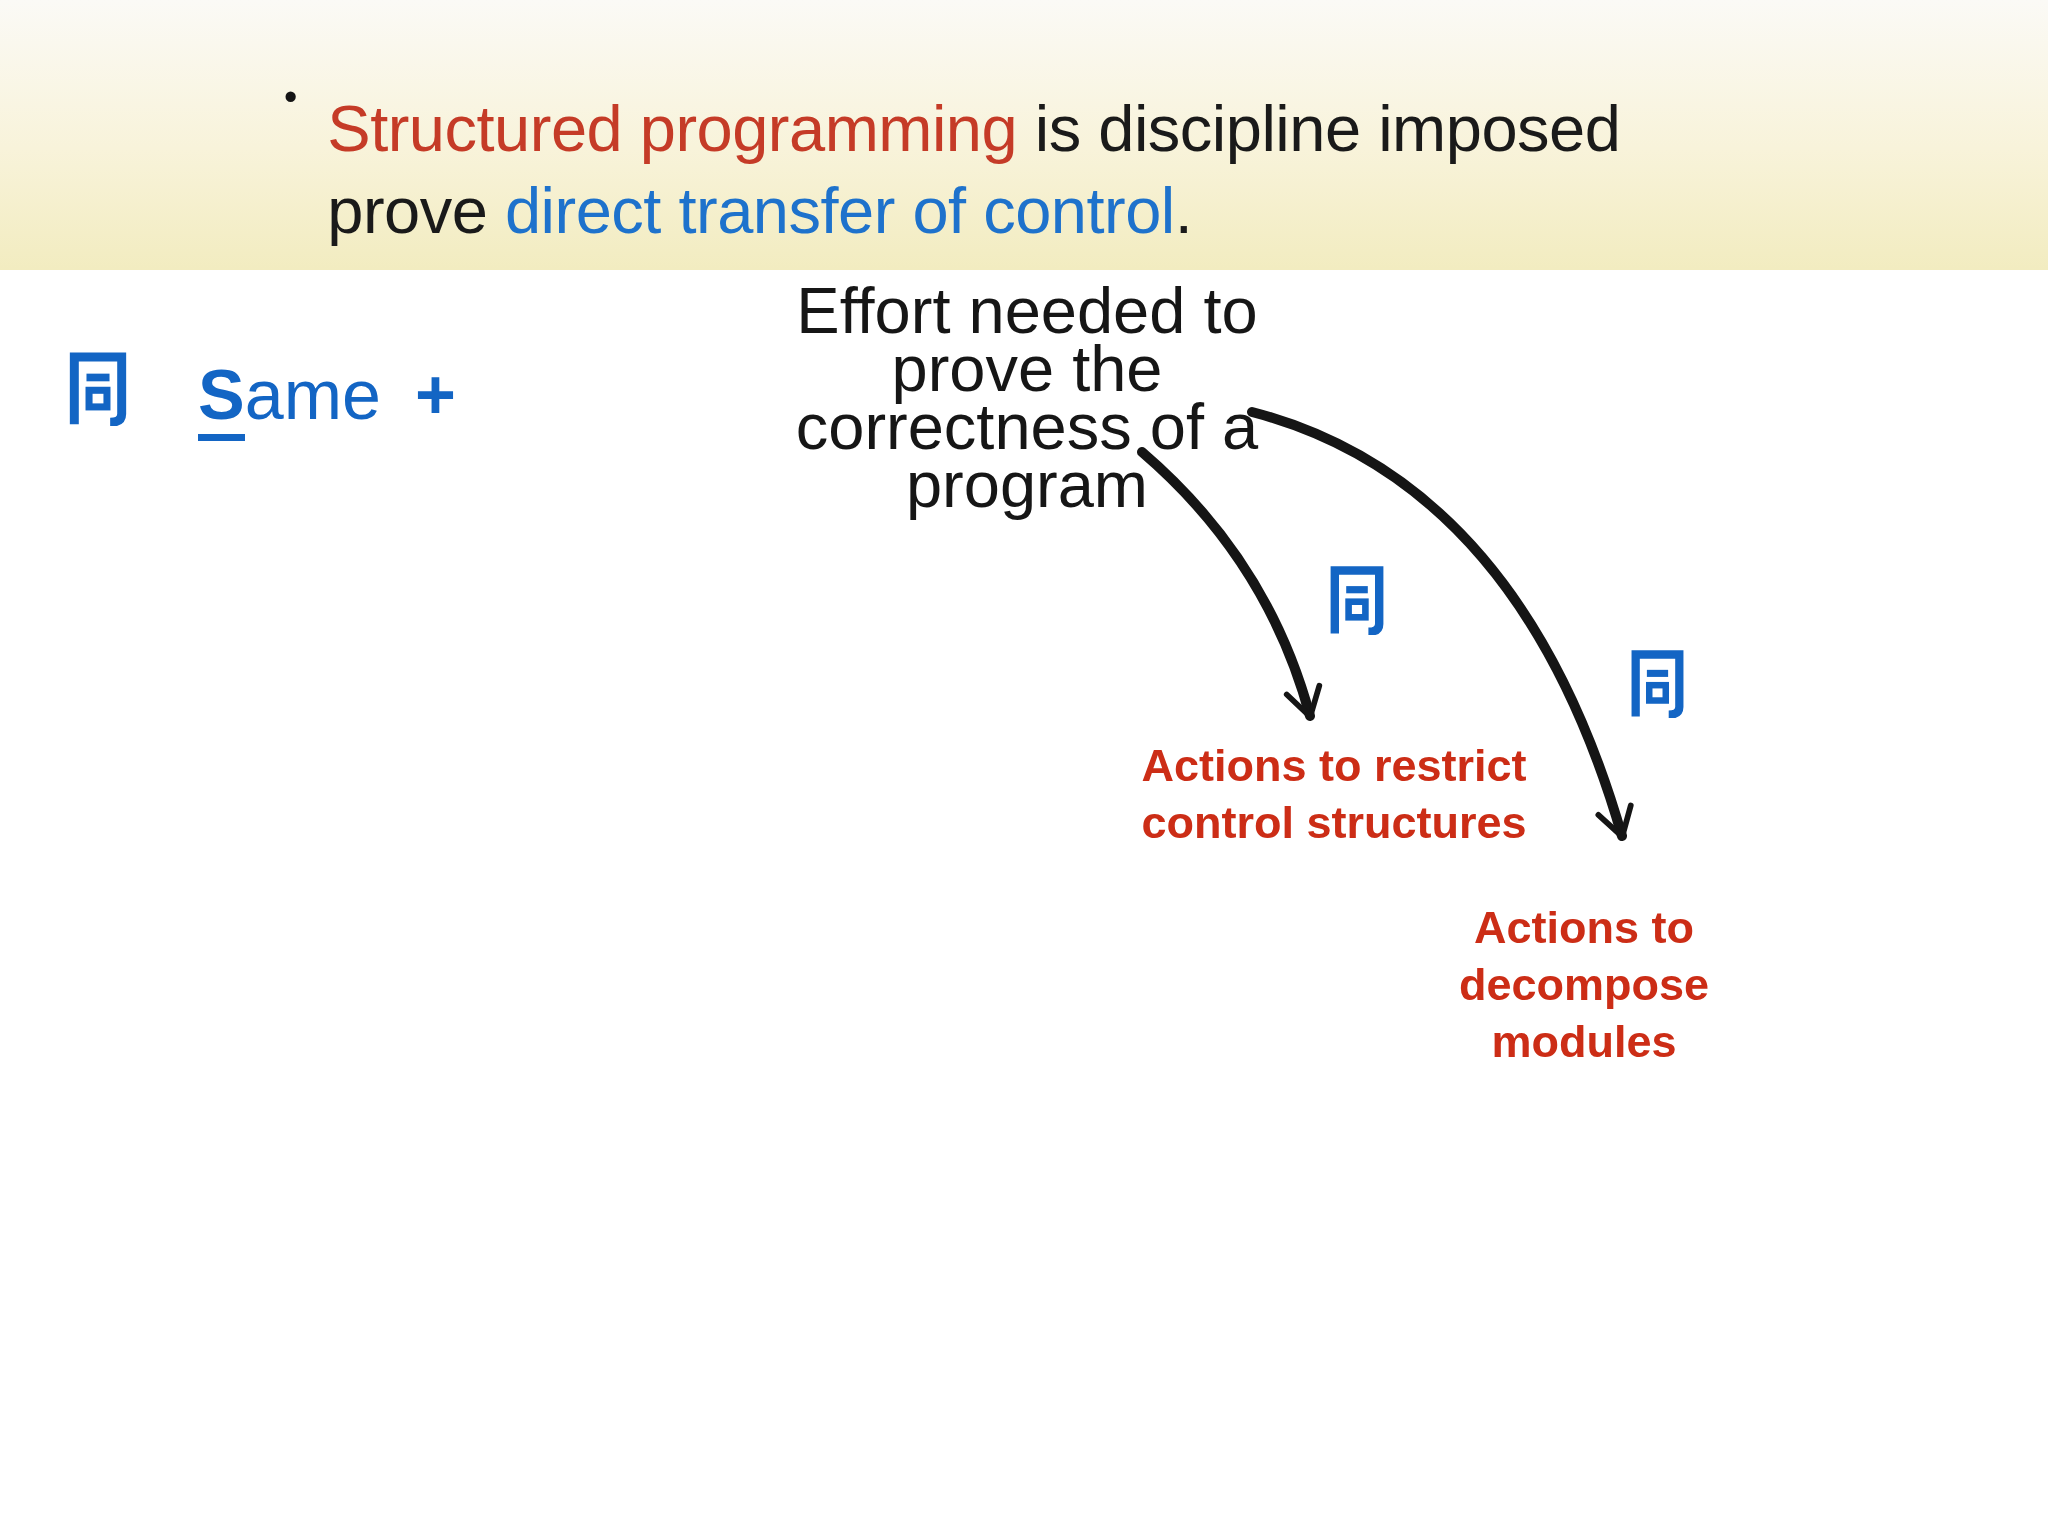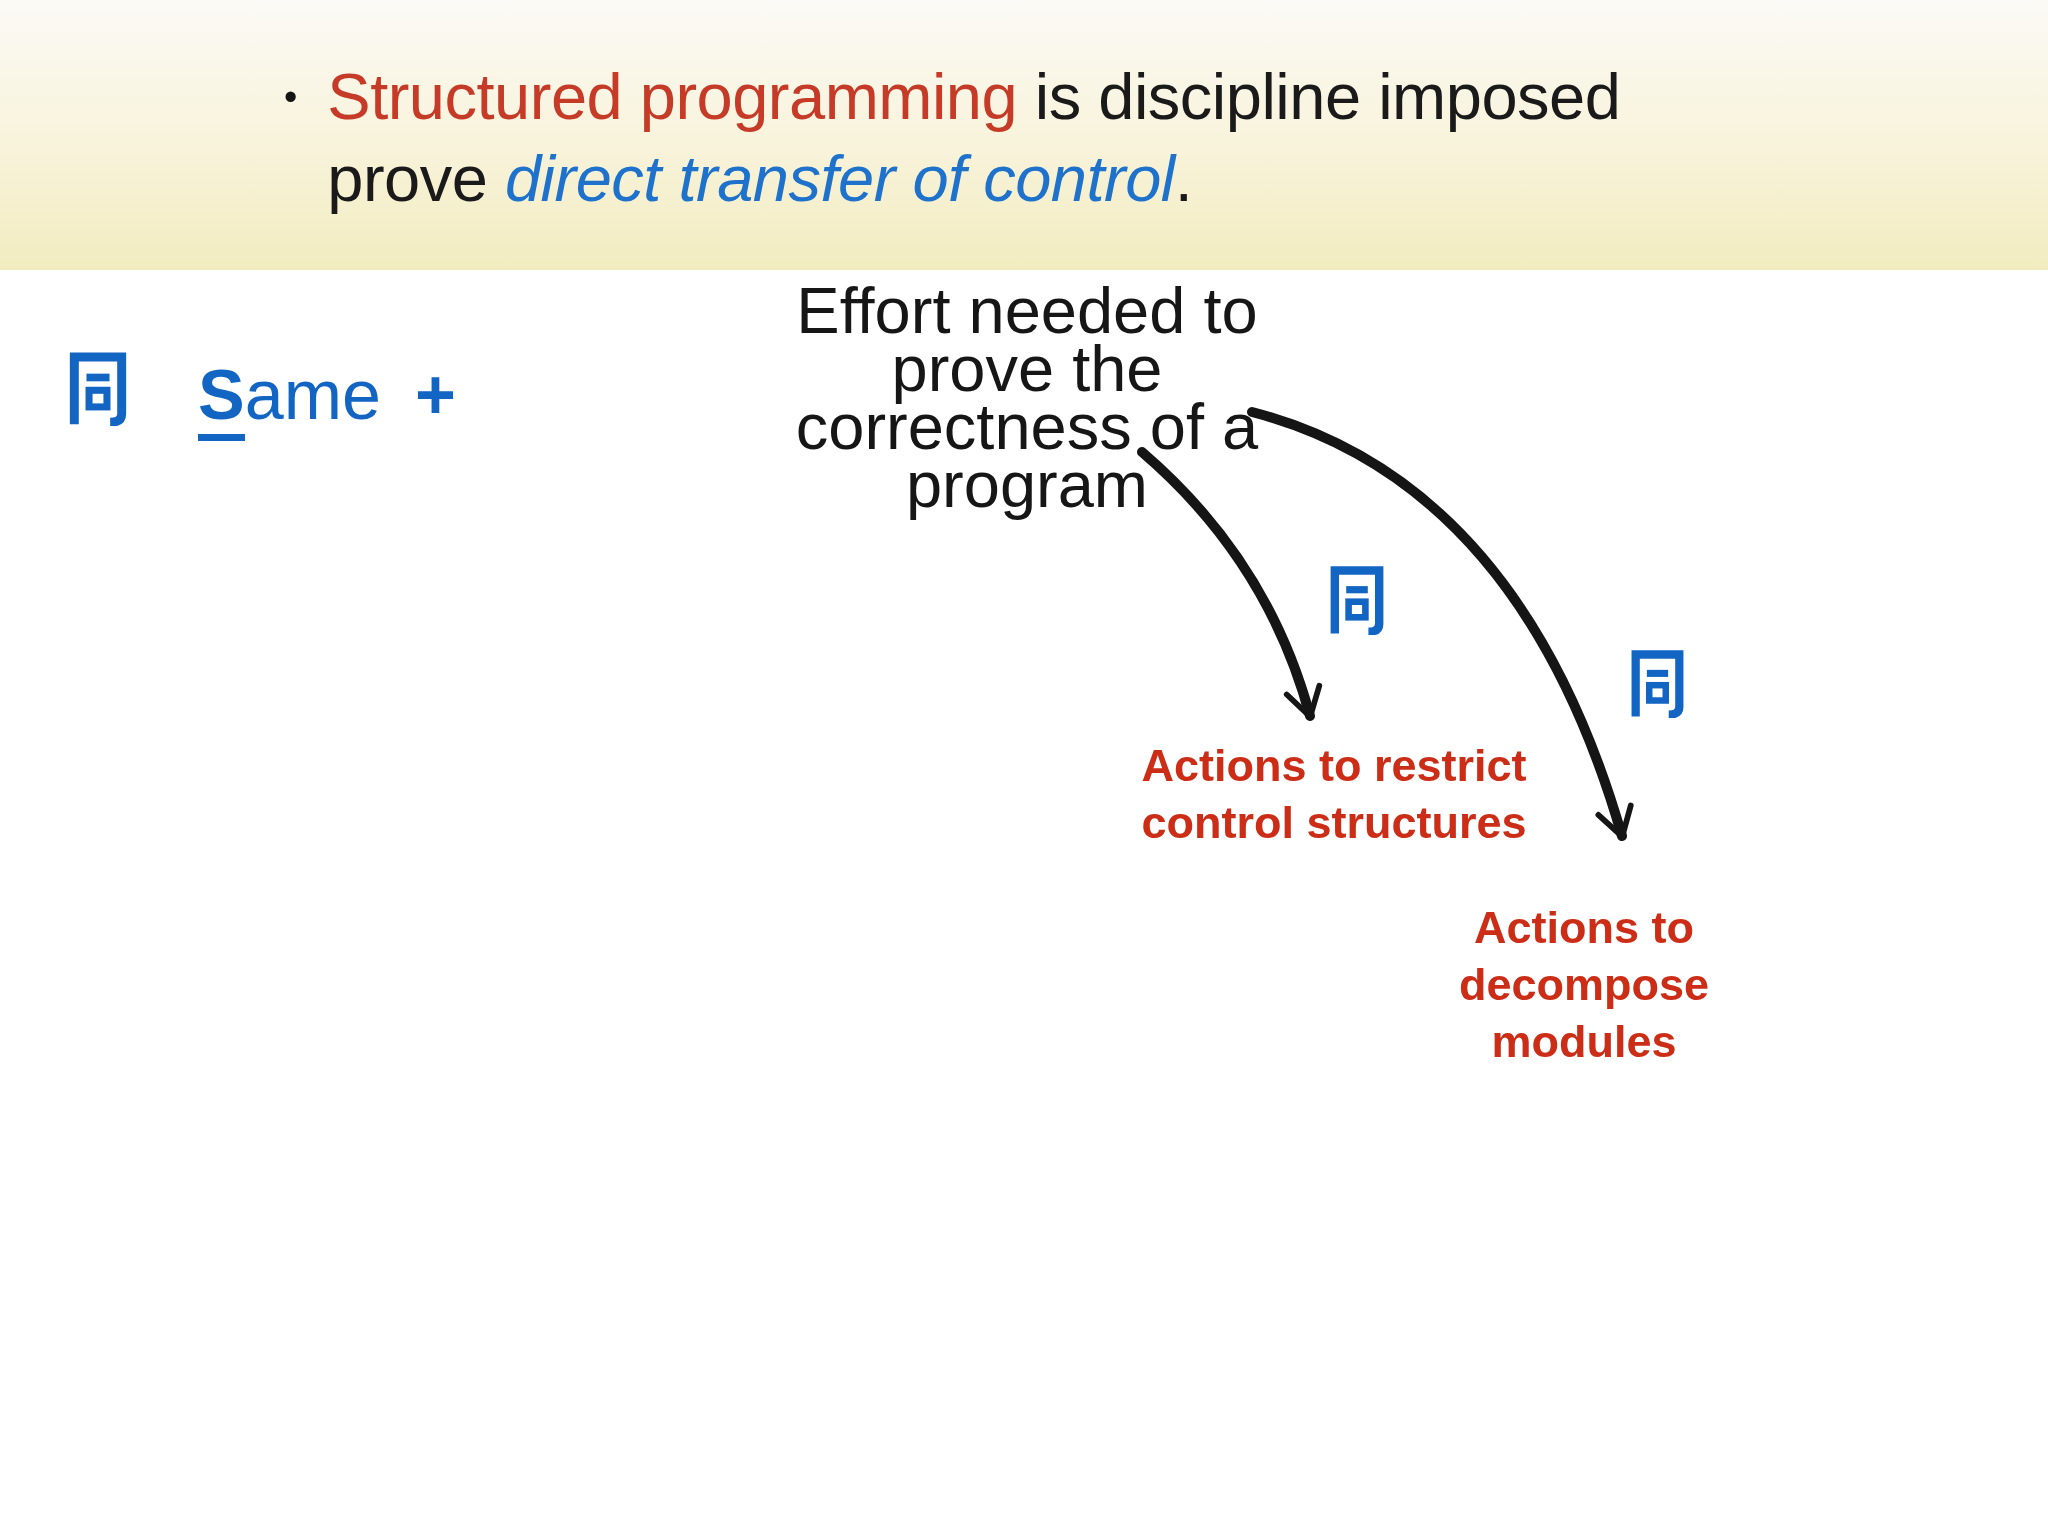--- a/index.html
+++ b/index.html
@@ -29,24 +29,24 @@
   .bullet-row{
     position:absolute;left:284px;top:56px;
     display:flex;align-items:flex-start;
   }
   .bullet{
     font-size:38px;line-height:82px;
     margin-right:30px;
     color:#141414;
   }
   .bullet-text{
-    font-size:65px;line-height:82px;letter-spacing:-0.5px;
+    font-size:65px;line-height:82px;letter-spacing:-0.5px;margin-top:32px;
   }
   .red{color:var(--red-heading);}
-  .blue-italic{color:var(--blue-link);font-style:italic;}
+  .blue-italic{color:var(--blue-link);}
   
   .same-row{
     position:absolute;left:66px;top:352px;
     display:flex;align-items:flex-start;
   }
   .tong{display:inline-block;color:var(--blue);}
   .tong svg{display:block;}
   .same-text{
     margin-left:68px;margin-top:8px;
     font-size:70px;line-height:1;color:var(--blue);

